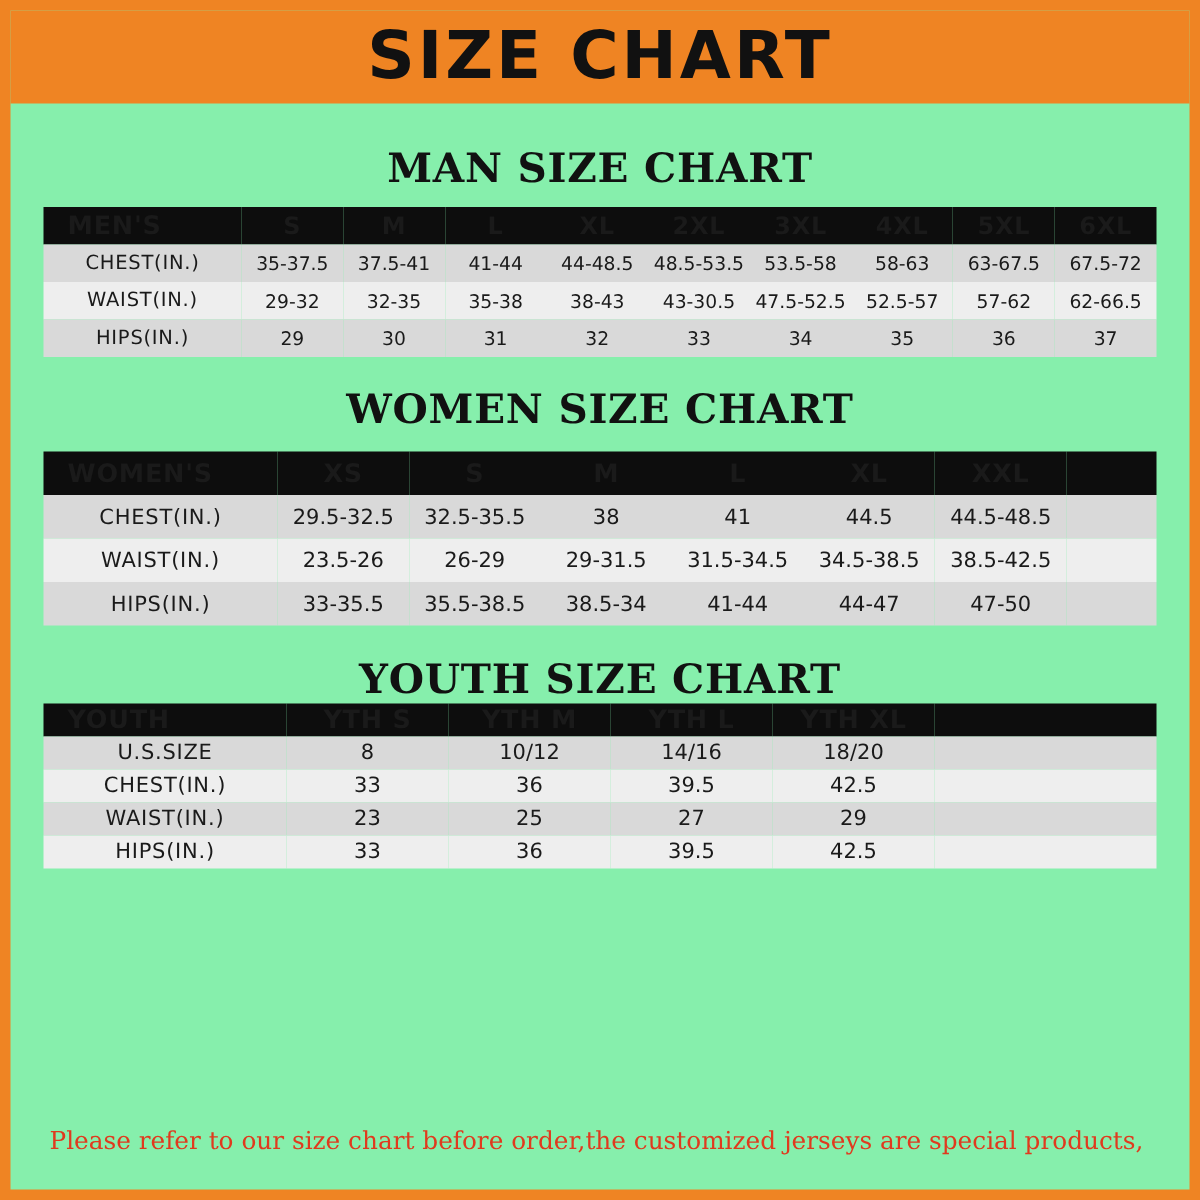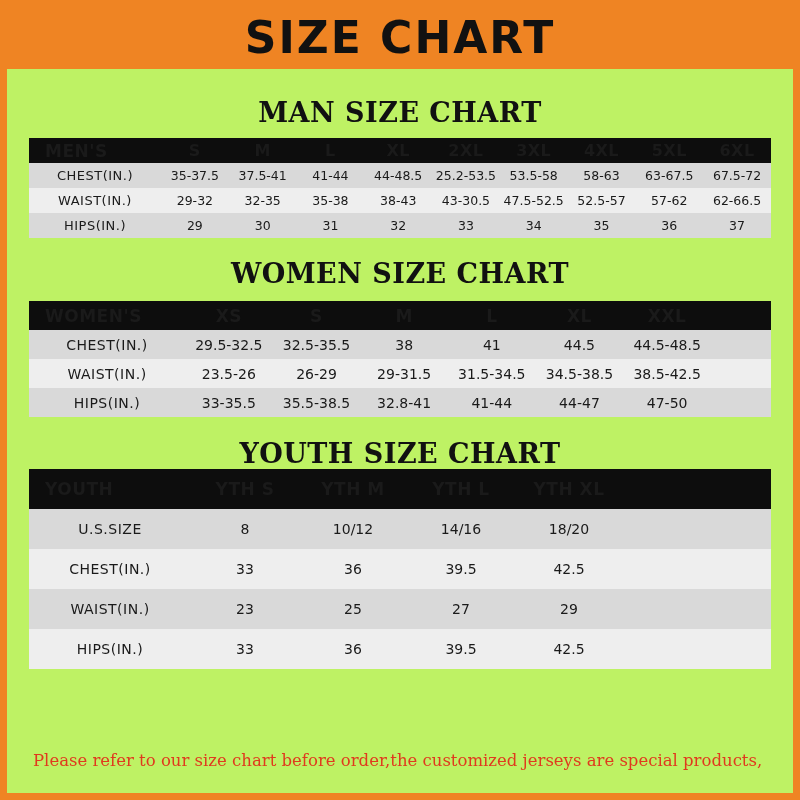--- a/index.html
+++ b/index.html
@@ -12,21 +12,21 @@
     background: #ffffff;
     font-family: "DejaVu Sans", sans-serif;
     overflow: hidden;
   }
   .page {
     position: relative;
     width: 800px;
     height: 800px;
     box-sizing: border-box;
     border: 7px solid #ef8423;
-    background: #bef264;
+    background: #86efac;
     display: flex;
     flex-direction: column;
   }
   .banner {
     background: #ef8423;
     height: 62px;
     display: flex;
     align-items: center;
     justify-content: center;
     flex: none;
@@ -95,21 +95,21 @@
   }
   
   .men td:nth-child(1) { width: 116px; }
   
   .women tr.head-row td { font-size: 17px; }
   .women td { height: 29px; font-size: 14px; }
   .women td.rowlabel { font-size: 14px; }
   .women td:nth-child(1) { width: 140px; }
   
   .youth tr.head-row td { font-size: 17px; }
-  .youth td { height: 40px; font-size: 14px; }
+  .youth td { height: 22px; font-size: 14px; }
   .youth td.rowlabel { font-size: 14px; }
   .youth td:nth-child(1) { width: 146px; }
   .youth td:nth-child(6) { width: 148px; }
   .women td:nth-child(8) { width: 60px; }
 
   .footer-note {
     margin-top: auto;
     padding: 10px 4px 8px 4px;
     text-align: left;
     color: #e03a1e;
@@ -144,21 +144,21 @@
         <td>4XL</td>
         <td>5XL</td>
         <td>6XL</td>
       </tr>
       <tr class="band-a">
         <td class="rowlabel">CHEST(IN.)</td>
         <td>35-37.5</td>
         <td>37.5-41</td>
         <td>41-44</td>
         <td>44-48.5</td>
-        <td>25.2-53.5</td>
+        <td>48.5-53.5</td>
         <td>53.5-58</td>
         <td>58-63</td>
         <td>63-67.5</td>
         <td>67.5-72</td>
       </tr>
       <tr class="band-b">
         <td class="rowlabel">WAIST(IN.)</td>
         <td>29-32</td>
         <td>32-35</td>
         <td>35-38</td>
@@ -214,21 +214,21 @@
         <td>29-31.5</td>
         <td>31.5-34.5</td>
         <td>34.5-38.5</td>
         <td>38.5-42.5</td>
         <td></td>
       </tr>
       <tr class="band-a">
         <td class="rowlabel">HIPS(IN.)</td>
         <td>33-35.5</td>
         <td>35.5-38.5</td>
-        <td>32.8-41</td>
+        <td>38.5-34</td>
         <td>41-44</td>
         <td>44-47</td>
         <td>47-50</td>
         <td></td>
       </tr>
     </tbody>
       </table>
 
     <div class="section-title t3">YOUTH SIZE CHART</div>
     <table class="youth">

